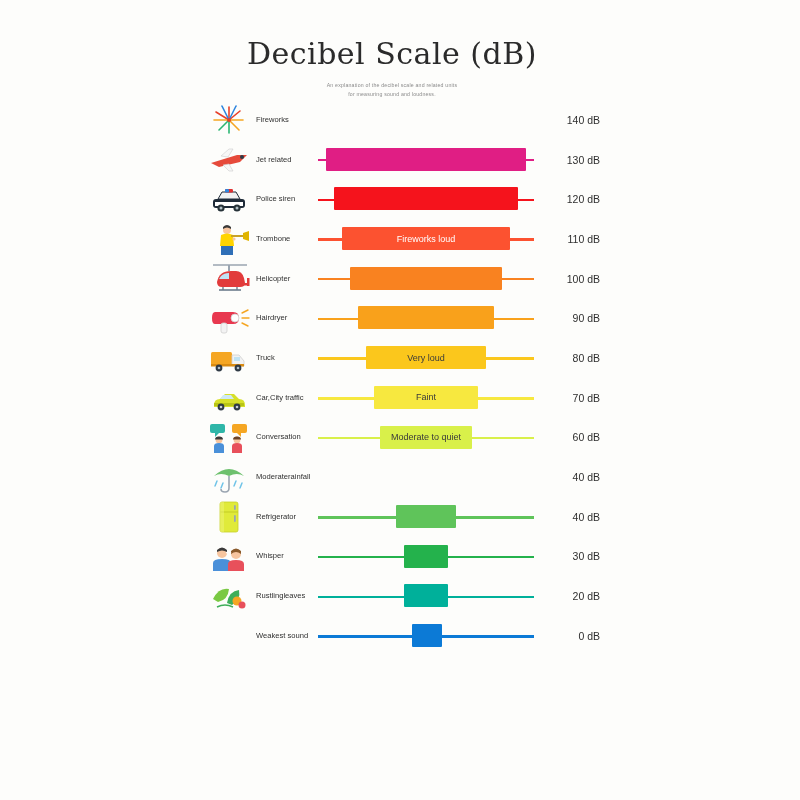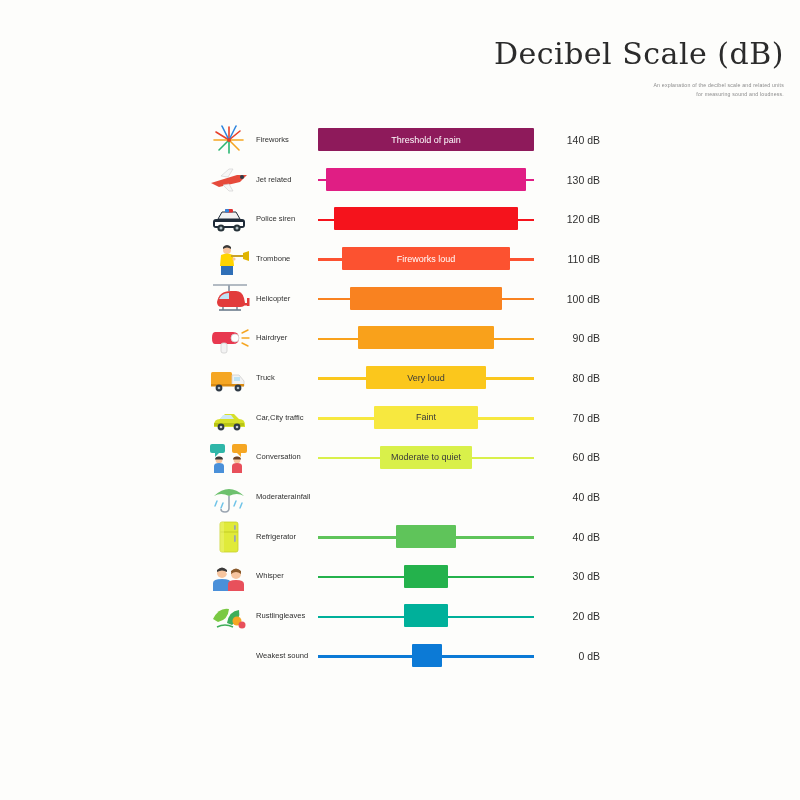--- a/index.html
+++ b/index.html
@@ -18,40 +18,40 @@
     width: 800px;
     height: 800px;
     background: #fdfdfb;
   }
   
   #header {
     position: absolute;
     top: 36px;
     left: 0;
     width: 784px;
-    text-align: right;
+    text-align: center;
   }
   #title {
     font-family: "DejaVu Serif", serif;
     font-size: 30px;
     color: #2b2b2b;
     letter-spacing: 0.5px;
     font-weight: normal;
   }
   #subtitle {
     margin-top: 10px;
     font-size: 5.2px;
     line-height: 9px;
     color: #8b8b8b;
     letter-spacing: 0.2px;
   }
   
   #chart {
     position: absolute;
-    top: 120px;
+    top: 100px;
     left: 0;
     width: 800px;
   }
   .row {
     position: relative;
     height: 39.7px;
   }
   .icon-cell {
     position: absolute;
     left: 205px;
@@ -153,26 +153,20 @@
                 <line x1="22" y1="17" x2="29" y2="3"></line>
                 <line x1="22" y1="17" x2="15" y2="3"></line>
               </g>
         <circle cx="22" cy="17" r="2" fill="#e8402a" stroke="none"></circle>
             </g>
           </svg>
         </div>
         <div class="label-cell">
           <div>Fireworks</div>
         </div>
-        <div class="bar-area">
-          <div class="bar-line" style="background: rgb(142, 26, 91);"></div>
-          <div class="bar-block" style="left: 0px; width: 216px; background: rgb(142, 26, 91);">
-            <span class="bar-text">Threshold of pain</span>
-          </div>
-        </div>
         <div class="value-cell">140 dB</div>
       </div>
       <div class="row">
         <div class="icon-cell">
           <svg width="44" height="34" viewBox="0 0 44 34" xmlns="http://www.w3.org/2000/svg">
             <g>
               <path d="M4 20 L30 12 L40 12 L33 19 L12 24 Z" fill="#e64a3b"></path>
         <path d="M14 13 L22 6 L26 6 L21 14 Z" fill="#f7f7f7" stroke="#ccc" stroke-width="0.6"></path>
         <path d="M16 22 L22 28 L26 28 L22 21 Z" fill="#f7f7f7" stroke="#ccc" stroke-width="0.6"></path>
         <circle cx="35" cy="14" r="2" fill="#2e3b49"></circle>

